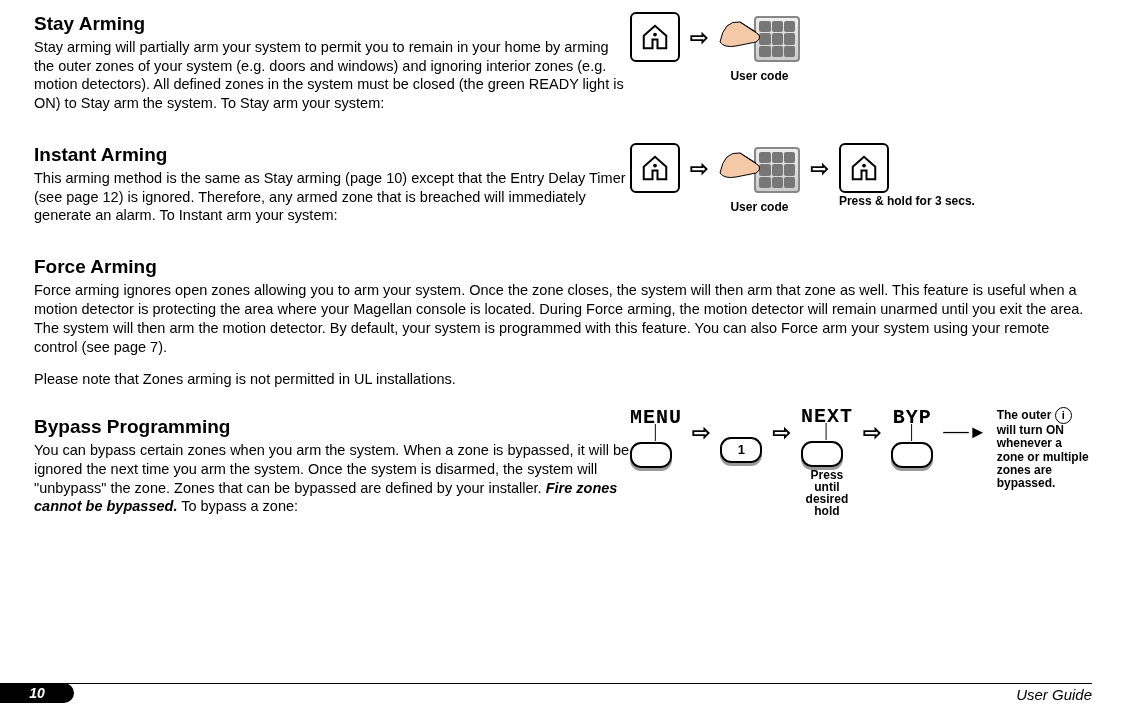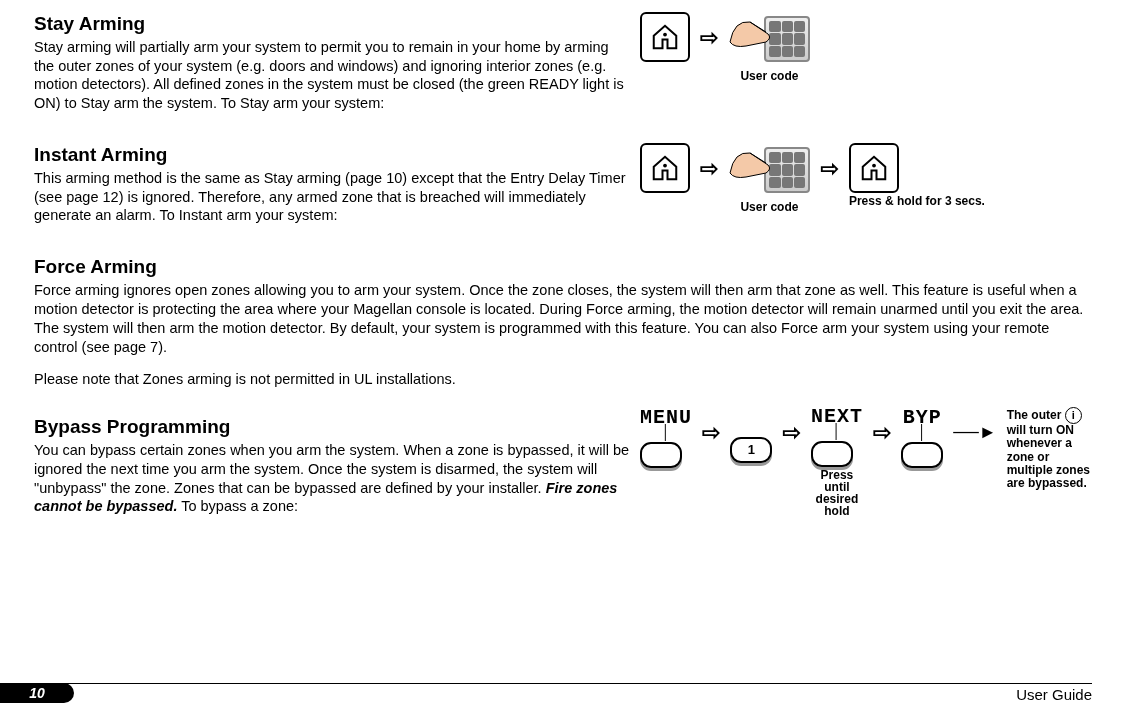--- a/index.html
+++ b/index.html
@@ -20,21 +20,20 @@
   }
   h2 {
     font-size: 19px;
     font-weight: bold;
     margin: 12px 0 1px 0;
   }
   p { margin: 0 0 4px 0; }
   .two-col {
     display: flex;
     align-items: flex-start;
-    gap: 10px;
   }
   .text-col { flex: 0 0 596px; }
   .diagram-col {
     flex: 1;
     display: flex;
     align-items: flex-start;
     gap: 10px;
     padding-top: 12px;
     font-size: 12px;
     font-weight: bold;
@@ -138,20 +137,21 @@
     font-size: 14px;
     display: flex;
     align-items: center;
     justify-content: center;
     border-radius: 0 10px 10px 0;
   }
   .footer-right {
     position: absolute;
     right: 34px;
     top: 2px;
+    font-style: italic;
     font-size: 15px;
   }
   .narrow { line-height: 1.0; }
   .tip-note {
     font-size: 12px;
     font-weight: bold;
     text-align: left;
     max-width: 170px;
     line-height: 1.1;
   }

